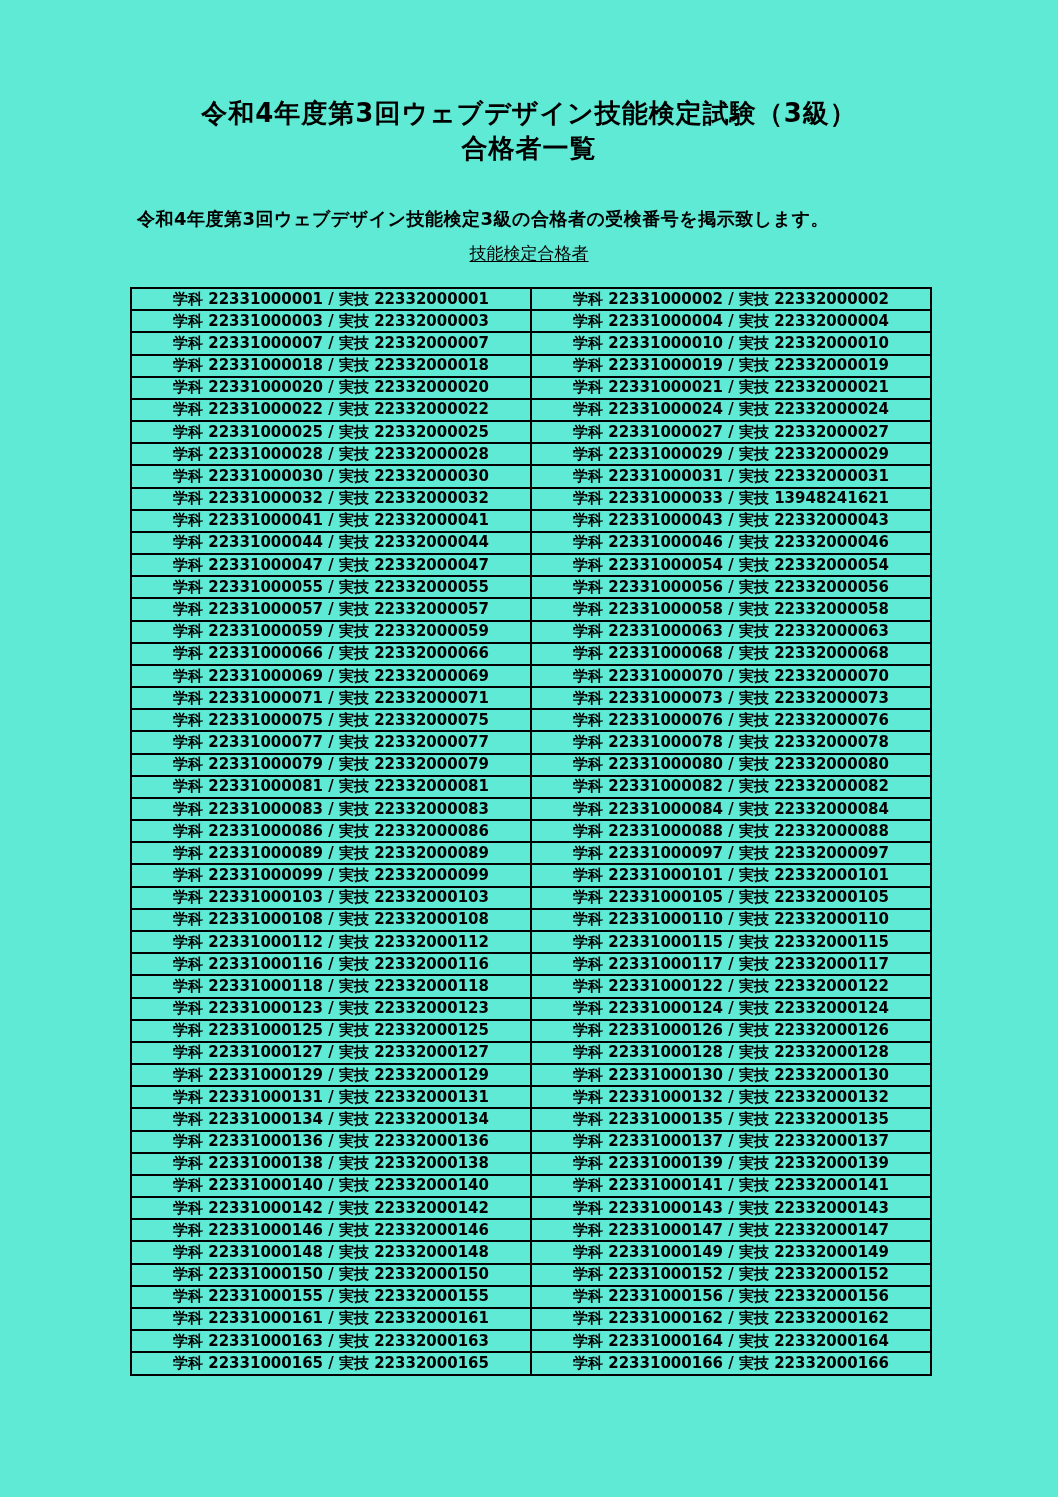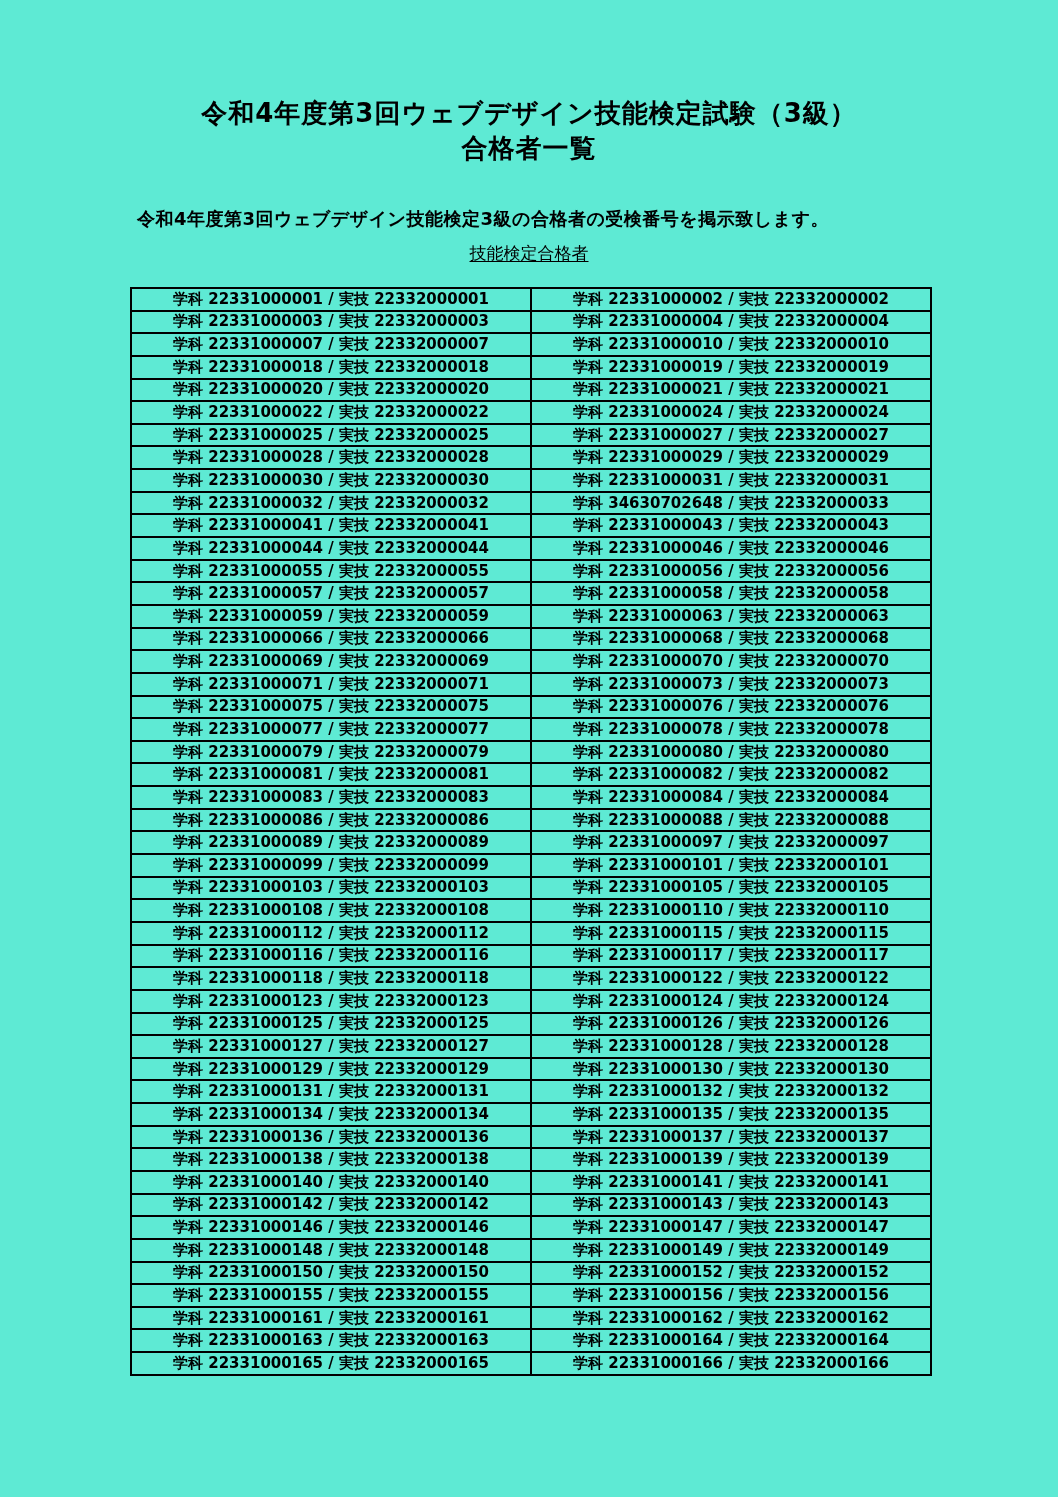--- a/index.html
+++ b/index.html
@@ -112,31 +112,35 @@
         <tr>
           <td>学科 22331000028 / 実技 22332000028</td>
           <td>学科 22331000029 / 実技 22332000029</td>
         </tr>
         <tr>
           <td>学科 22331000030 / 実技 22332000030</td>
           <td>学科 22331000031 / 実技 22332000031</td>
         </tr>
         <tr>
           <td>学科 22331000032 / 実技 22332000032</td>
-          <td>学科 34630702648 / 実技 22332000033</td>
+          <td>学科 22331000033 / 実技 13948241621</td>
         </tr>
         <tr>
           <td>学科 22331000041 / 実技 22332000041</td>
           <td>学科 22331000043 / 実技 22332000043</td>
         </tr>
         <tr>
           <td>学科 22331000044 / 実技 22332000044</td>
           <td>学科 22331000046 / 実技 22332000046</td>
         </tr>
         <tr>
+          <td>学科 22331000047 / 実技 22332000047</td>
+          <td>学科 22331000054 / 実技 22332000054</td>
+        </tr>
+        <tr>
           <td>学科 22331000055 / 実技 22332000055</td>
           <td>学科 22331000056 / 実技 22332000056</td>
         </tr>
         <tr>
           <td>学科 22331000057 / 実技 22332000057</td>
           <td>学科 22331000058 / 実技 22332000058</td>
         </tr>
         <tr>
           <td>学科 22331000059 / 実技 22332000059</td>
           <td>学科 22331000063 / 実技 22332000063</td>

